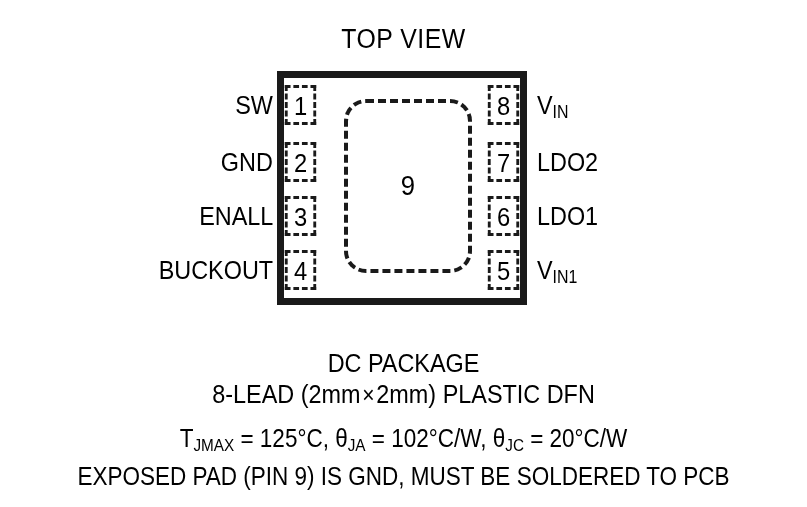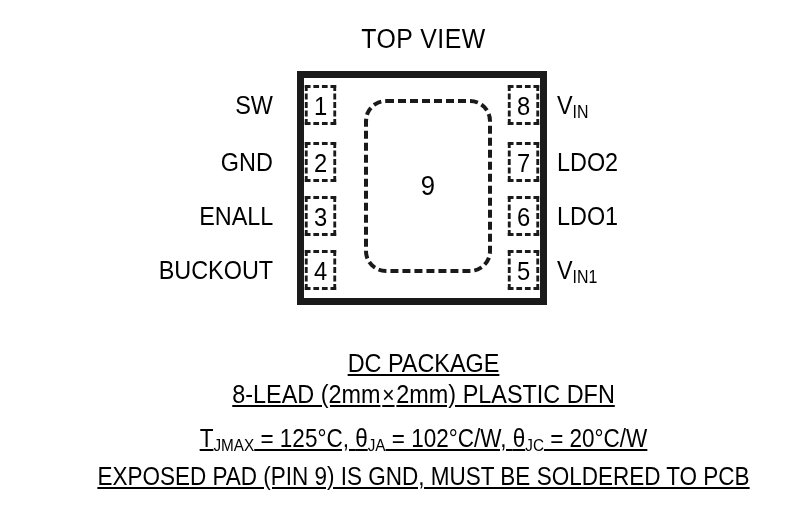--- a/index.html
+++ b/index.html
@@ -13,21 +13,20 @@
     position: relative;
     overflow: hidden;
     font-family: "Liberation Sans", "DejaVu Sans", sans-serif;
     color: #000000;
     -webkit-font-smoothing: antialiased;
   }
 
   .canvas {
     position: absolute;
     inset: 0;
-    margin-left: 20px;
   }
 
   
   .top-view-title {
     position: absolute;
     left: 0;
     top: 24px;
     width: 807px;
     text-align: center;
     font-size: 27px;
@@ -118,21 +117,20 @@
     transform: scaleX(0.95);
   }
 
   
   .caption {
     position: absolute;
     left: 0;
     top: 348px;
     width: 807px;
     text-align: center;
-    text-decoration: underline;
   }
   .caption-line {
     display: block;
     white-space: nowrap;
     font-size: 26px;
     line-height: 31px;
     transform: scaleX(0.9);
   }
   .caption-line.l1 { font-size: 26px; }
   .caption-line.l2 { font-size: 26px; }

